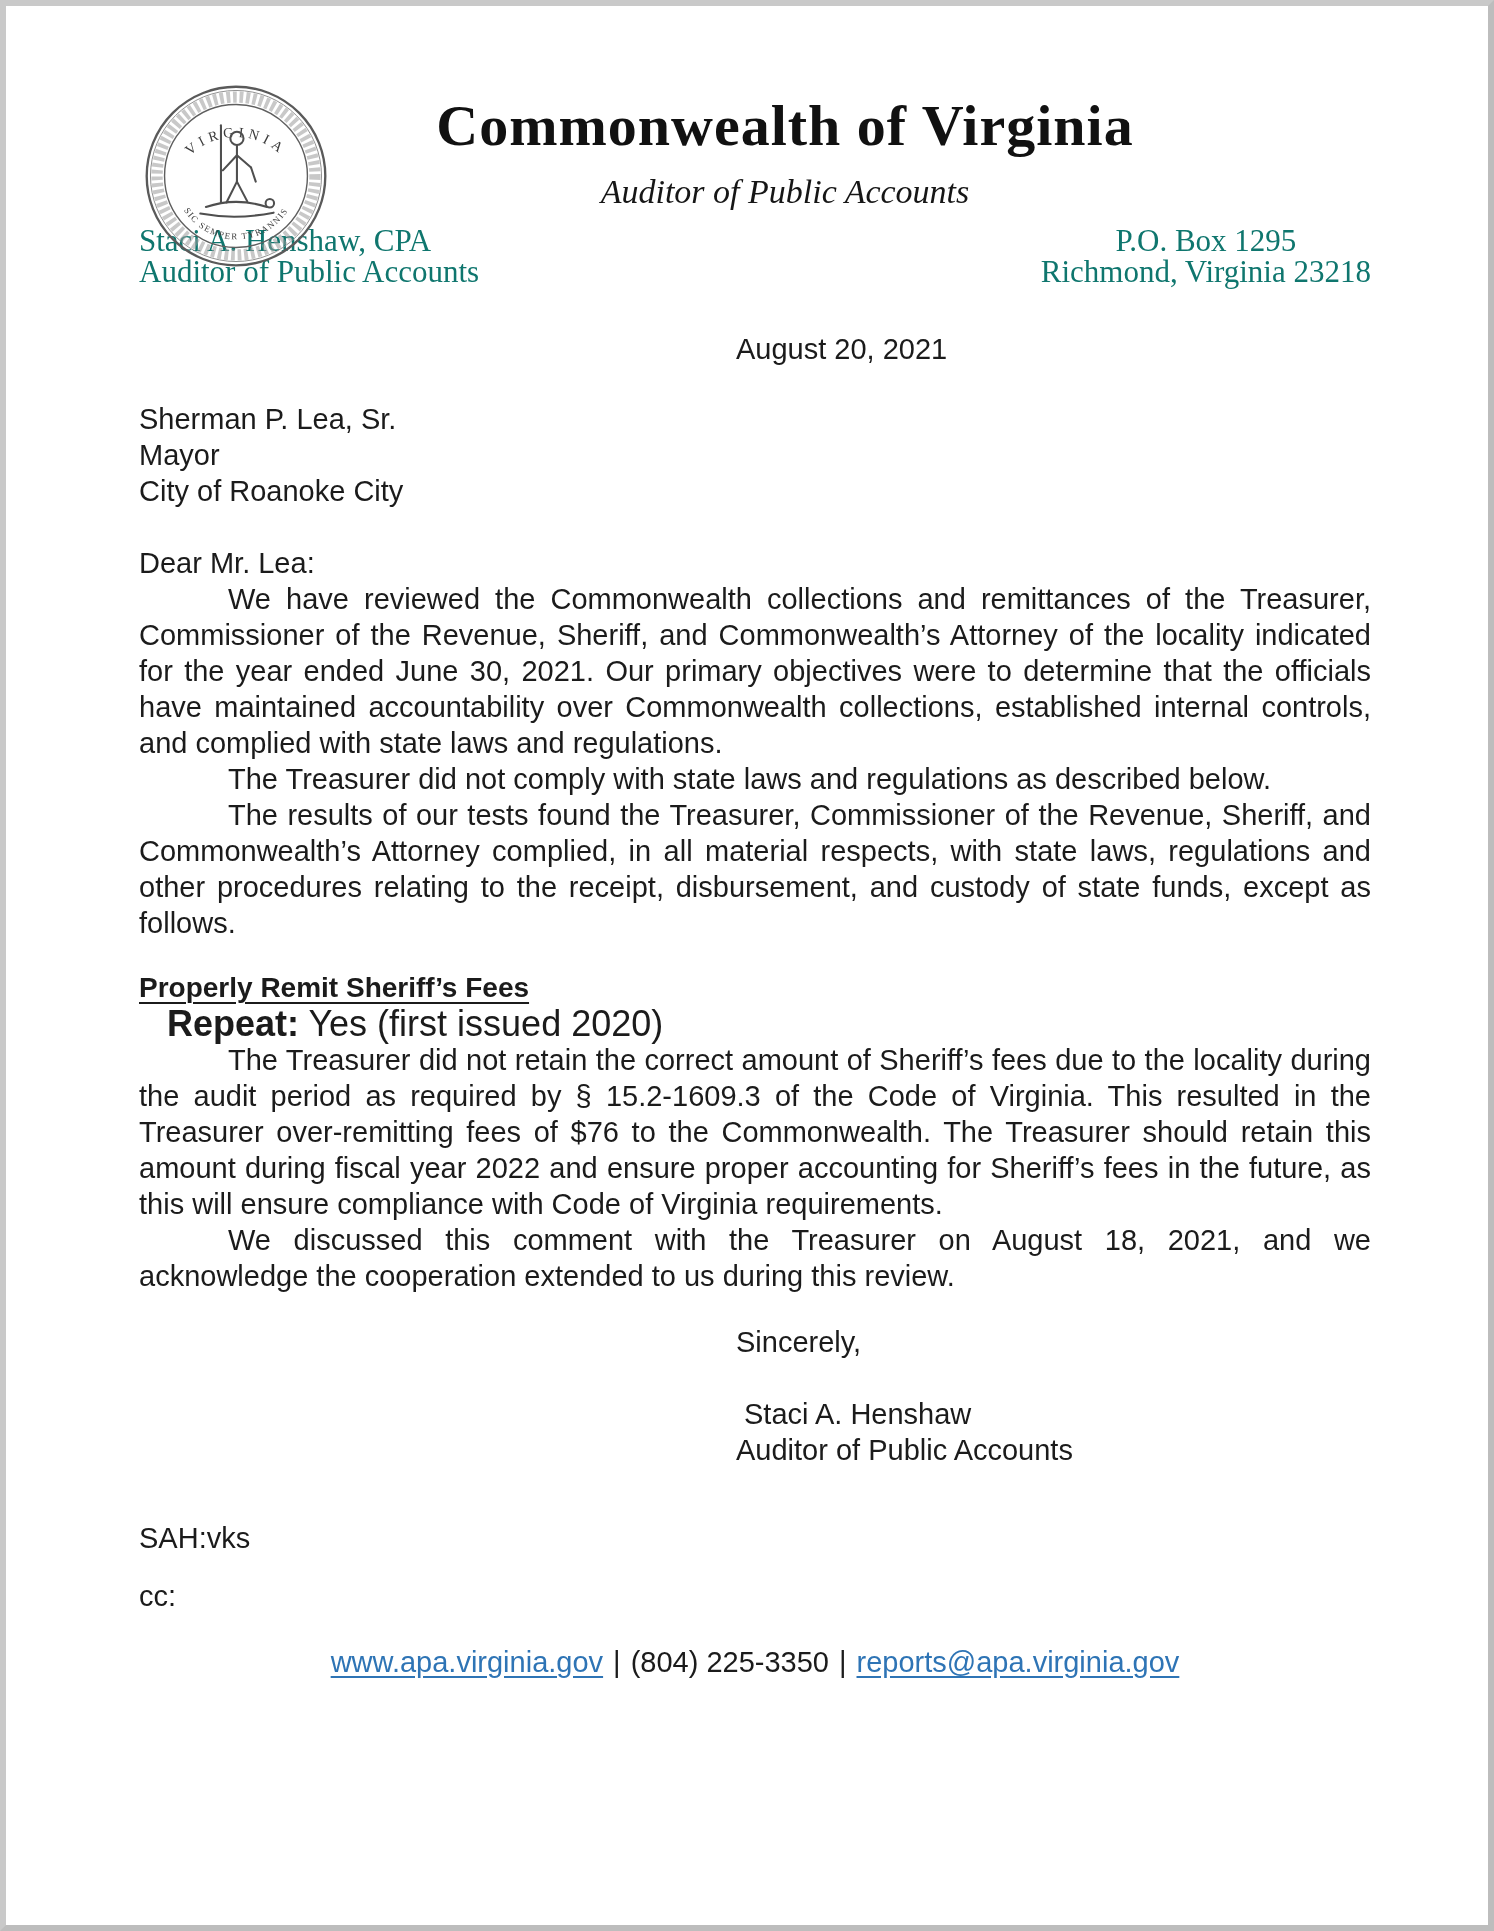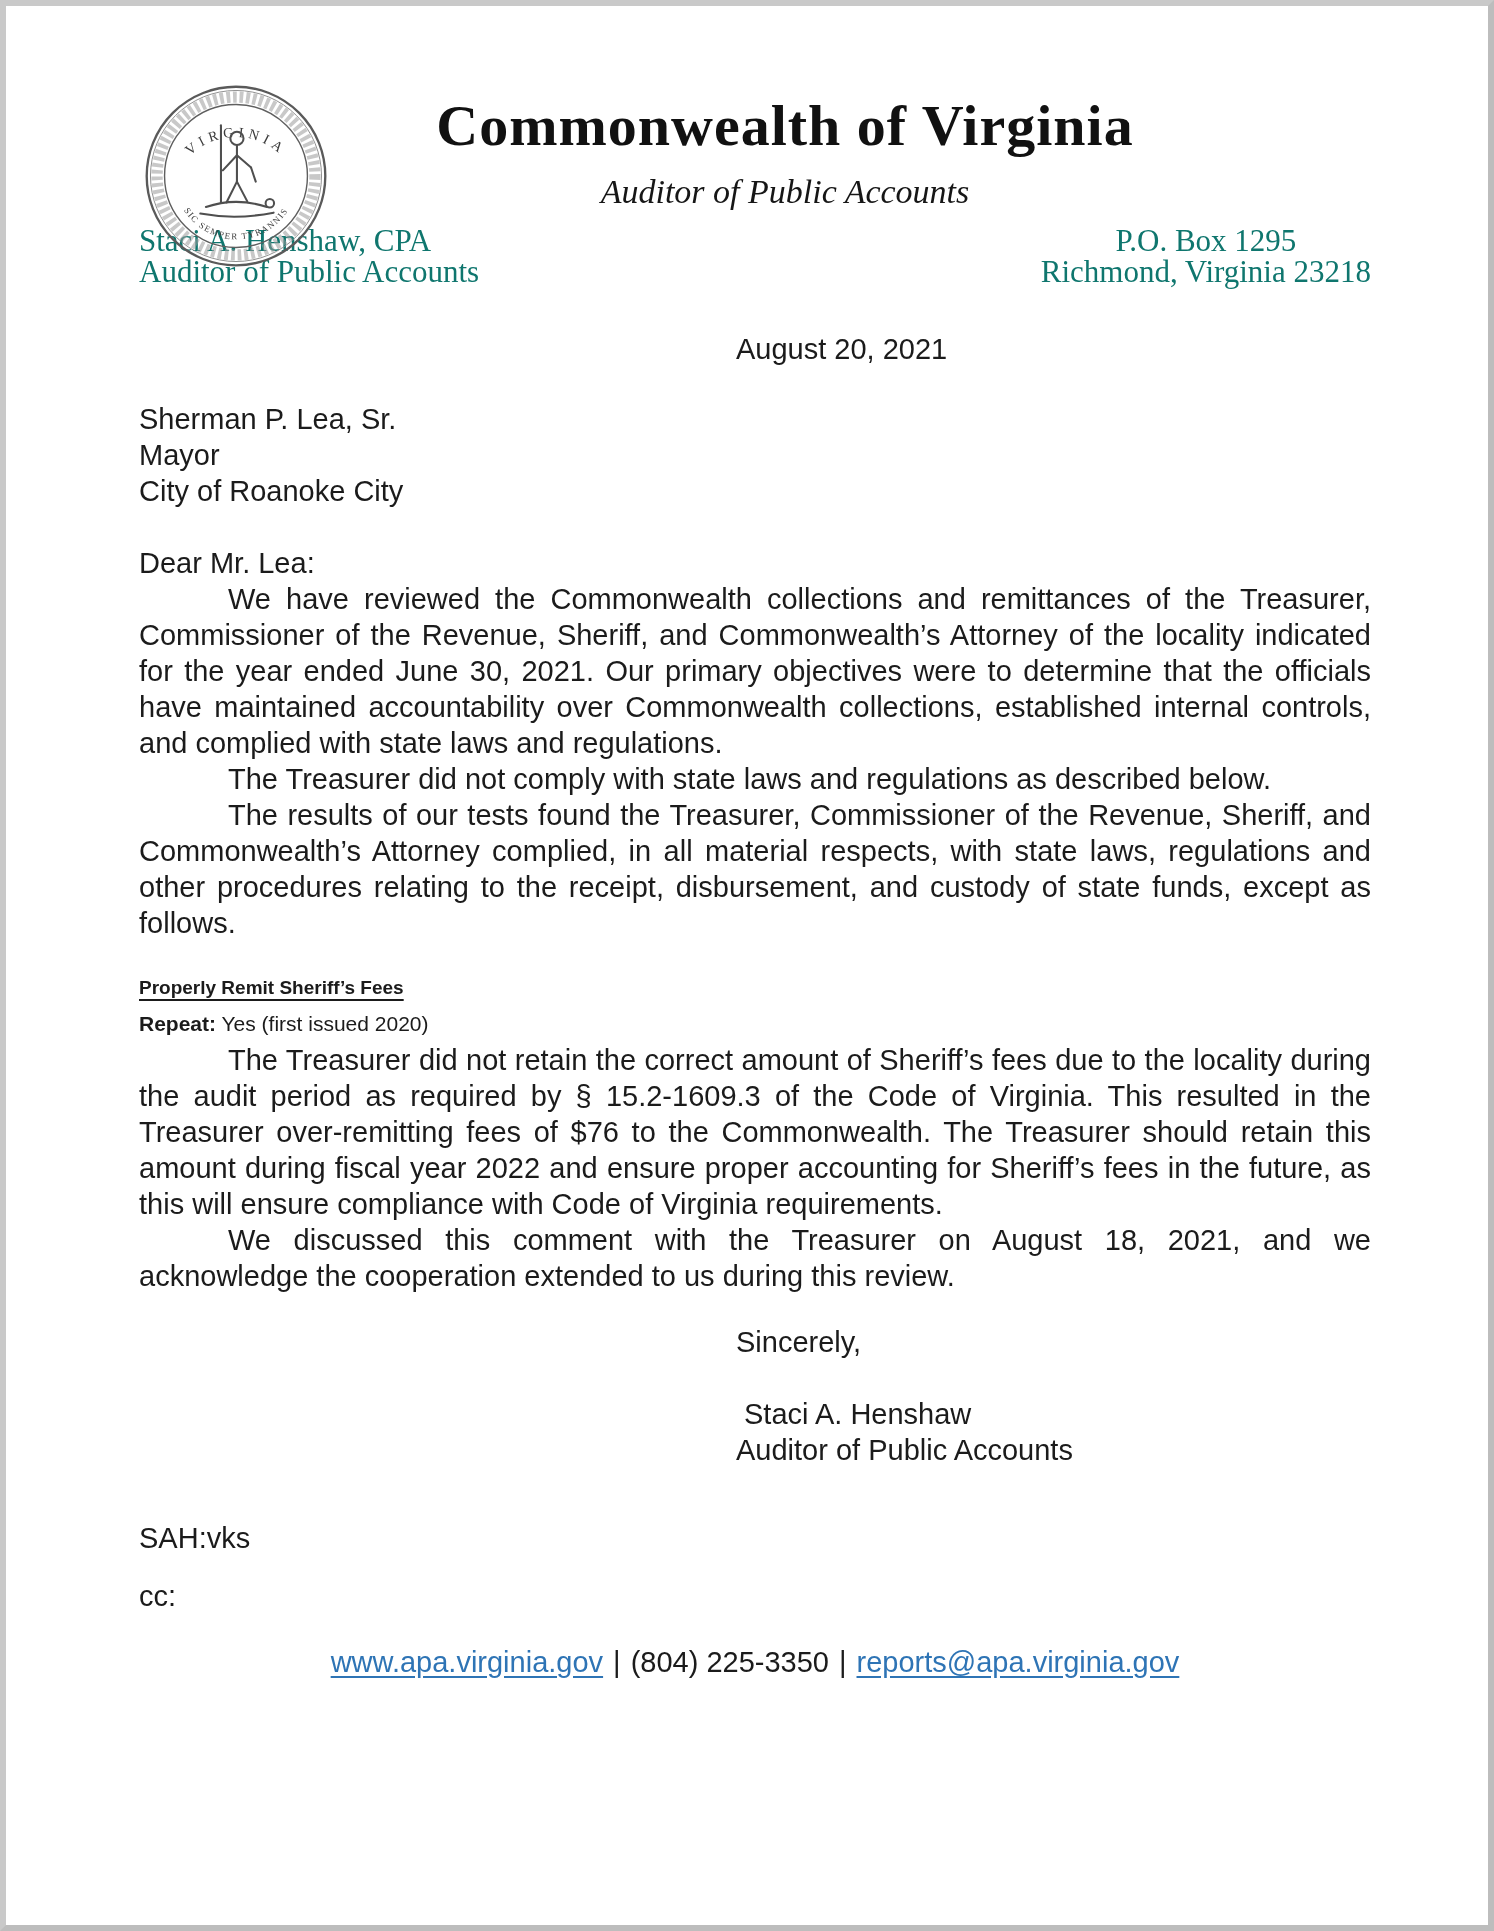--- a/index.html
+++ b/index.html
@@ -41,24 +41,24 @@
   .address-right { text-align:center; }
   
   .dateline { margin-top:44px; margin-left:597px; font-size:29px; line-height:36px; }
   .recipient { margin-top:34px; font-size:29px; line-height:36px; }
   .salutation { margin-top:36px; font-size:29px; line-height:36px; }
   .para {
     font-size:29px; line-height:36px;
     text-align:justify; text-indent:89px;
   }
   .finding-heading {
-    margin-top:29px; font-size:19px; line-height:36px; font-weight:bold;
+    margin-top:29px; font-size:28px; line-height:36px; font-weight:bold;
   }
   .finding-heading span { text-decoration:underline; text-decoration-thickness:2px; text-underline-offset:5px; }
-  .repeat-line { font-size:21px; line-height:36px; }
+  .repeat-line { font-size:36px; line-height:36px;margin-left:28px; }
   .repeat-label { font-weight:bold; }
   .closing-block { margin-top:30px; margin-left:597px; font-size:29px; line-height:36px; }
   .sig-spacer { height:36px; }
   .sig-name { padding-left:8px; }
   .reference { margin-top:52px; font-size:29px; line-height:36px; }
   .cc-block { margin-top:22px; display:flex; font-size:29px; line-height:36px; }
   .cc-label { width:94px; flex:0 0 94px; }
   
   .footer { margin-top:30px; text-align:center; font-size:29px; line-height:36px; }
   .footer a { color:#2e74b5; text-decoration:underline; text-underline-offset:4px; }

